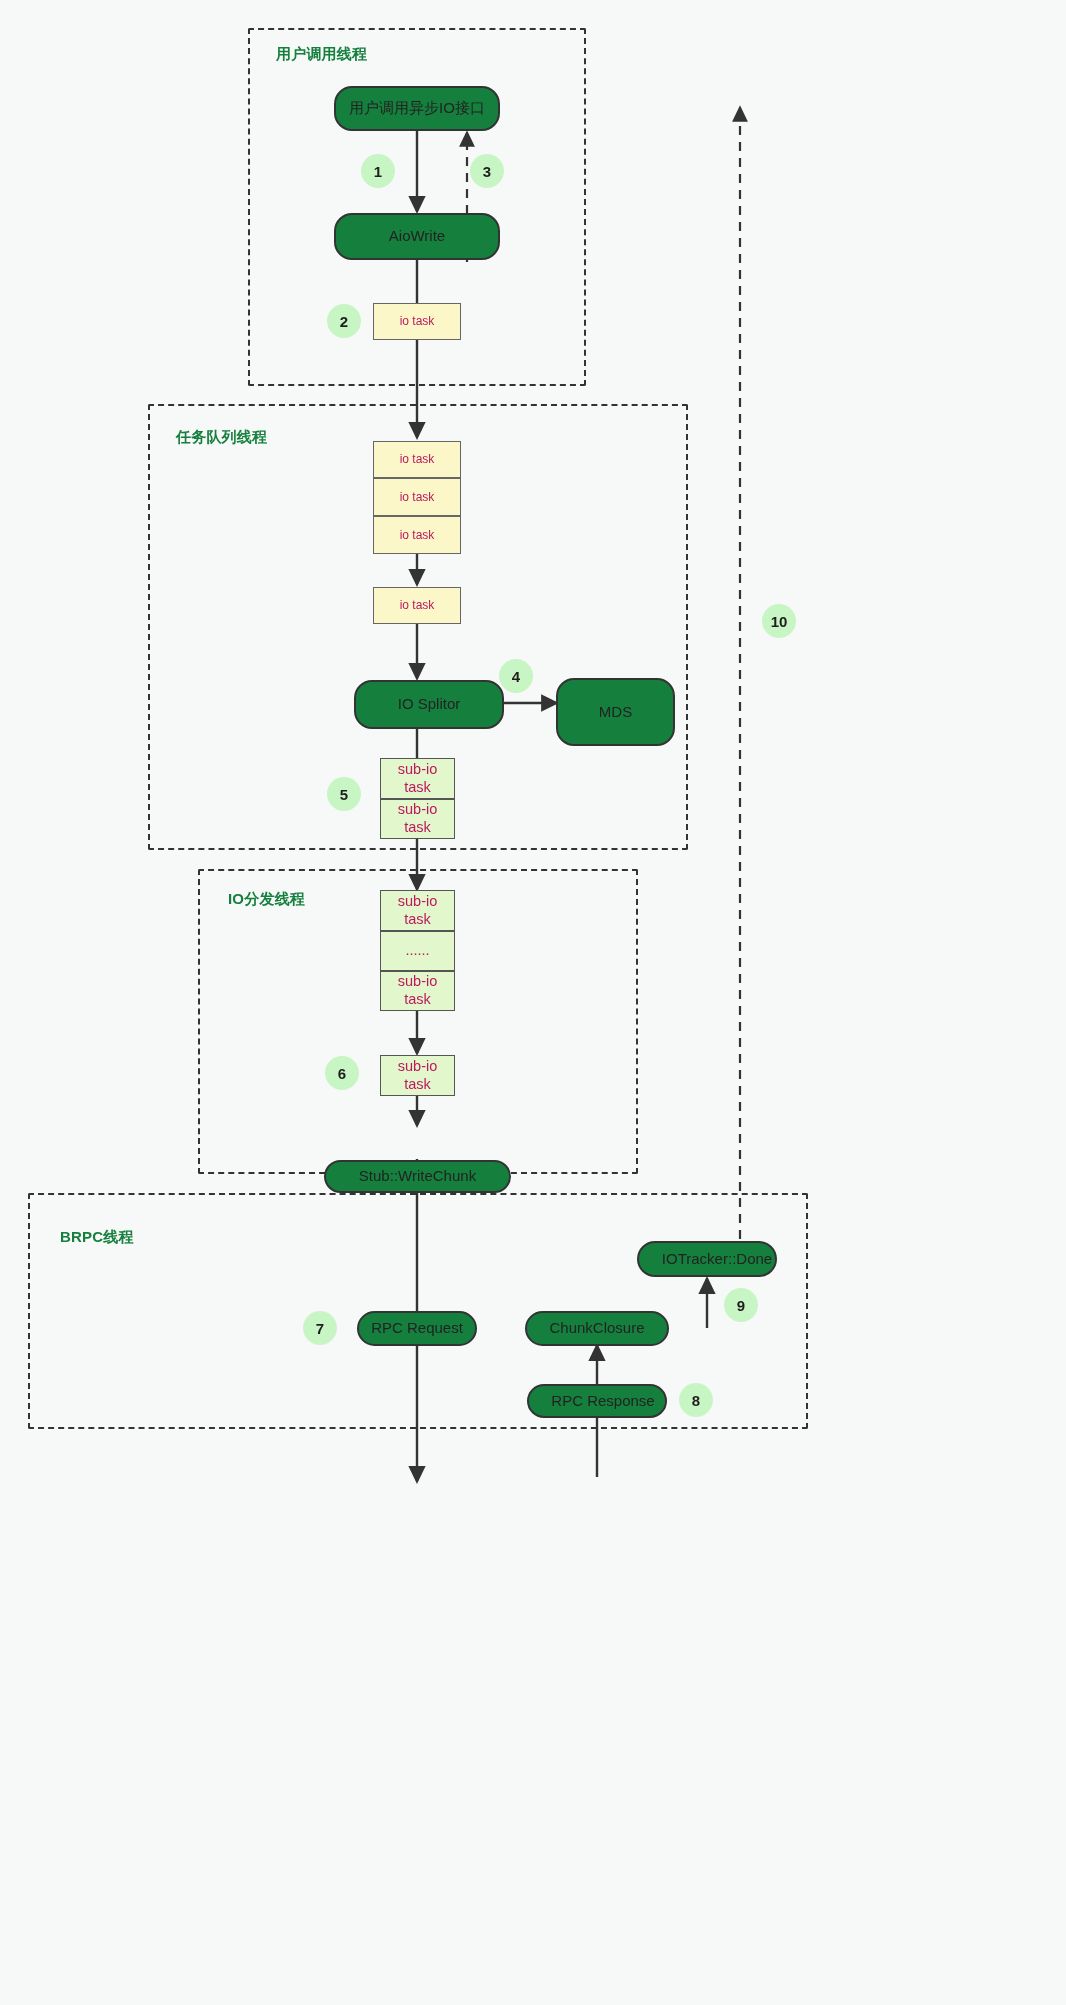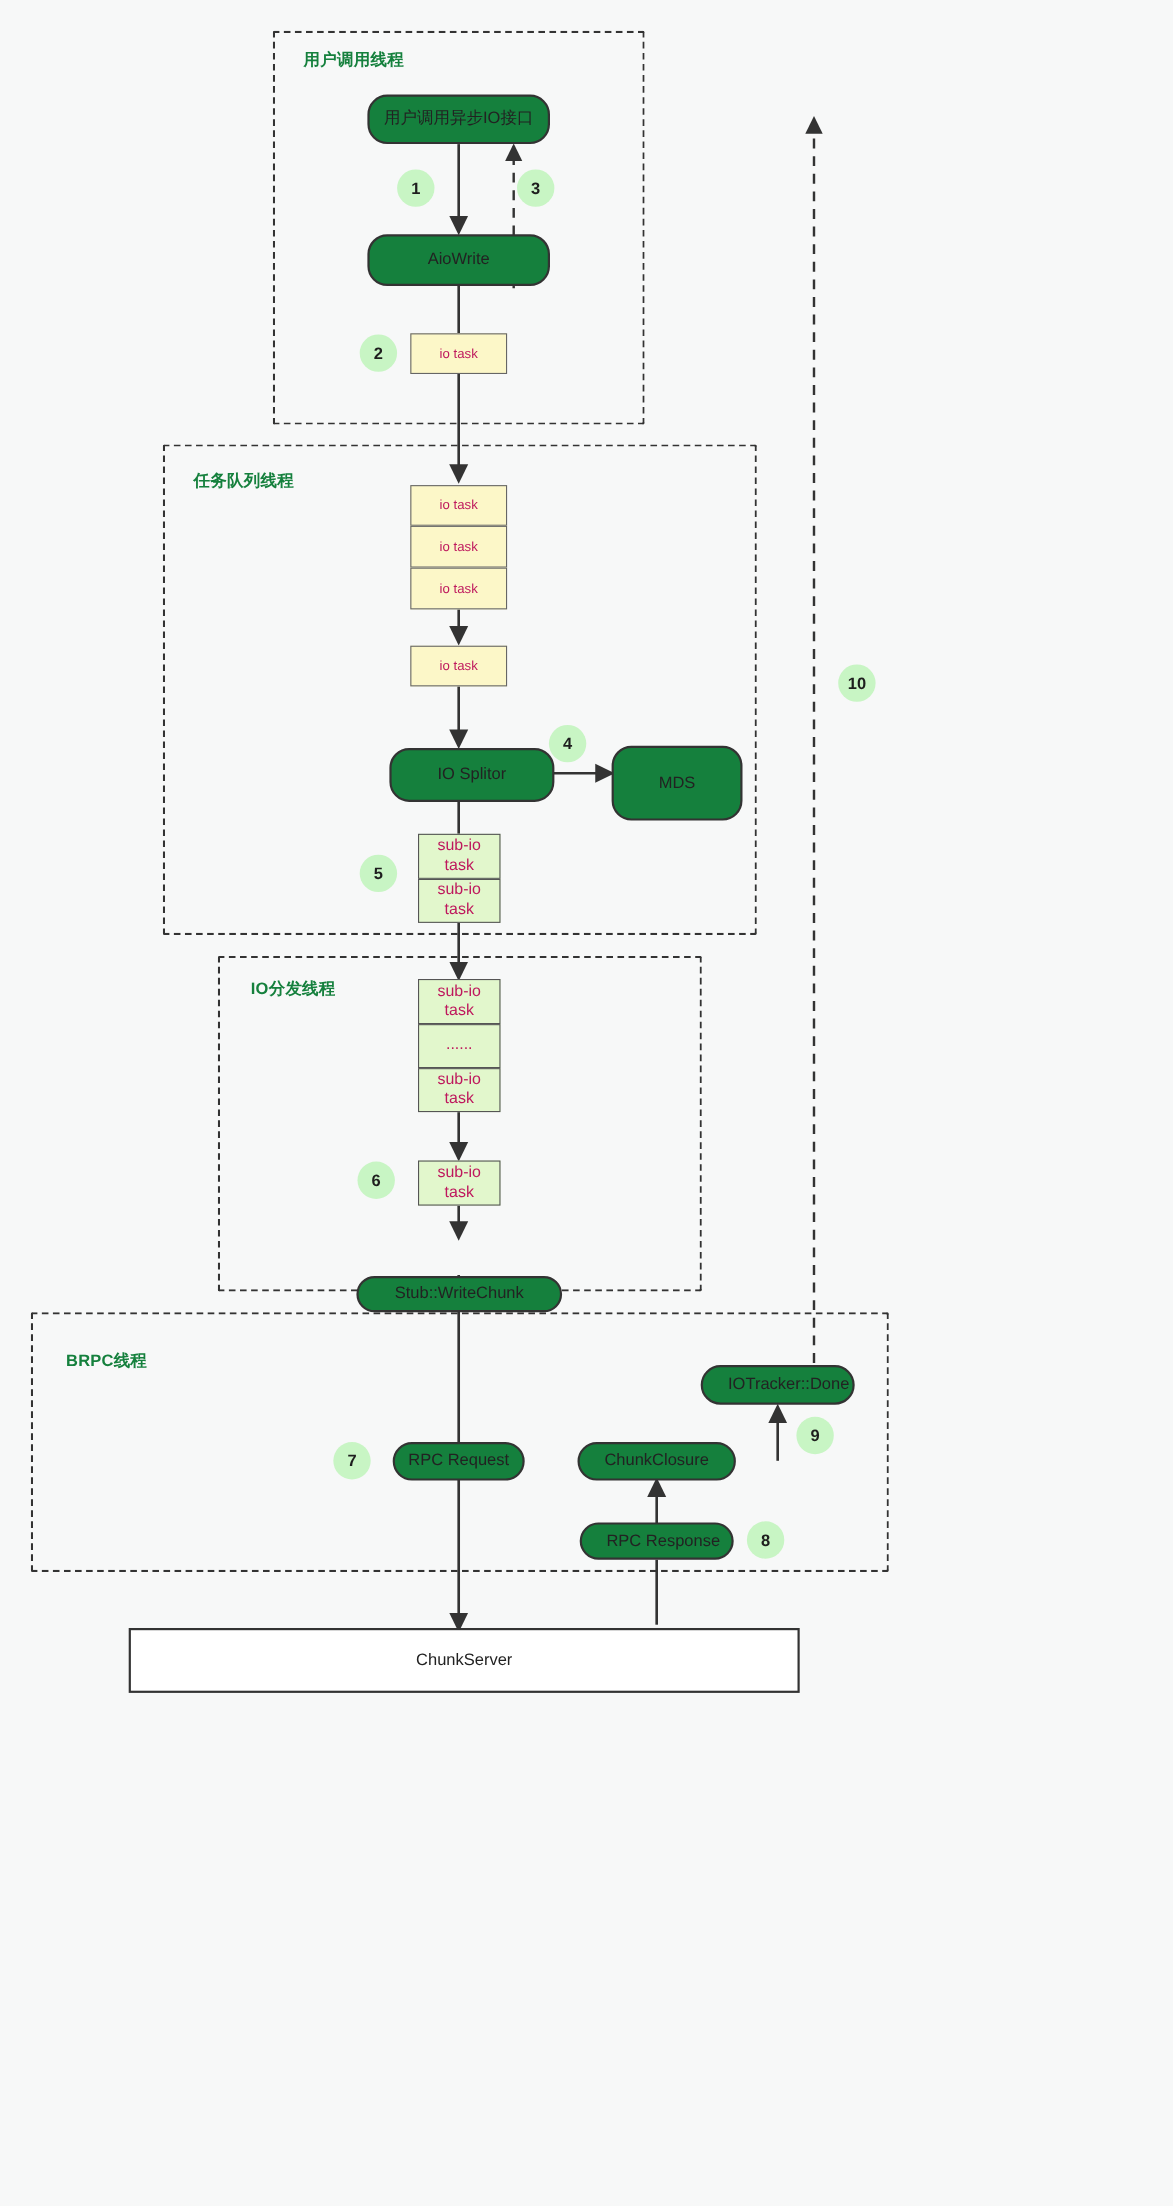--- a/index.html
+++ b/index.html
@@ -187,21 +187,20 @@
   <div class="node" style="left:324px;top:1126px;width:187px;height:33px;margin-top:34px;">Stub::WriteChunk</div>
 
   <div class="node" style="left:357px;top:1311px;width:120px;height:35px;">RPC Request</div>
 
   <div class="node" style="left:525px;top:1311px;width:144px;height:35px;">ChunkClosure</div>
 
   <div class="node" style="left:527px;top:1384px;width:140px;height:34px;padding-left:12px;">RPC Response</div>
 
   <div class="node" style="left:637px;top:1241px;width:140px;height:36px;padding-left:20px;">IOTracker::Done</div>
 
-  <div class="server" style="left:117px;top:1480px;width:610px;height:59px;">ChunkServer</div>
 
   <div class="badge" style="left:361px;top:154px;">1</div>
   <div class="badge" style="left:327px;top:304px;">2</div>
   <div class="badge" style="left:470px;top:154px;">3</div>
   <div class="badge" style="left:499px;top:659px;">4</div>
   <div class="badge" style="left:327px;top:777px;">5</div>
   <div class="badge" style="left:325px;top:1056px;">6</div>
   <div class="badge" style="left:303px;top:1311px;">7</div>
   <div class="badge" style="left:679px;top:1383px;">8</div>
   <div class="badge" style="left:724px;top:1288px;">9</div>

